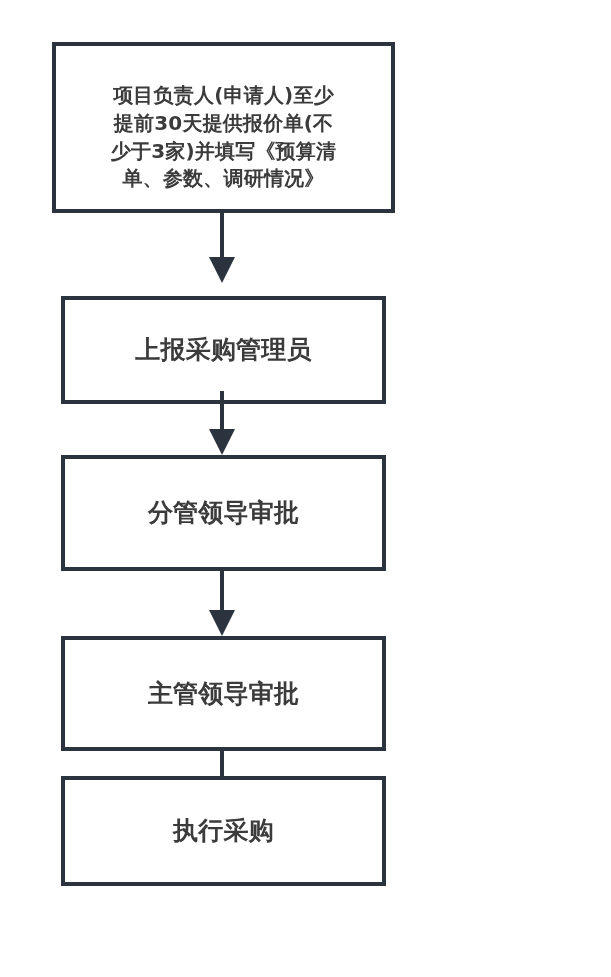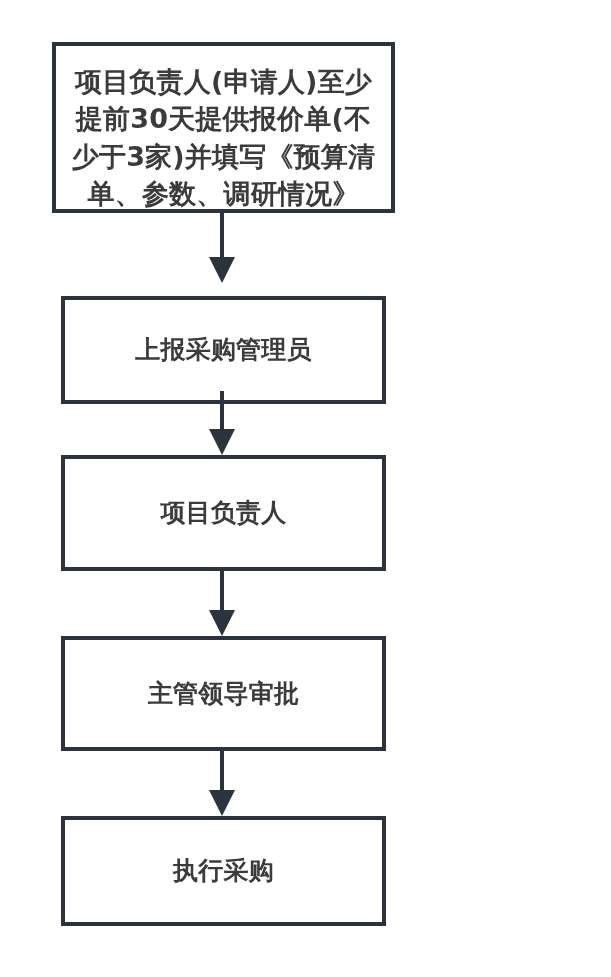--- a/index.html
+++ b/index.html
@@ -38,27 +38,27 @@
     color: #3b3b3b;
     font-weight: bold;
     line-height: 1.42;
     letter-spacing: 0.2px;
     white-space: pre-line;
     padding: 0 10px;
   }
 
   
   #node-1 { left: 52px; top: 42px; width: 343px; height: 171px; }
-  #node-1 .node-label { font-size: 27px; line-height: 1.38; margin-top: 20px; }
+  #node-1 .node-label { font-size: 20px; line-height: 1.38; margin-top: 20px; }
 
   
   #node-2 { left: 61px; top: 296px; width: 325px; height: 108px; }
   #node-3 { left: 61px; top: 455px; width: 325px; height: 116px; }
   #node-4 { left: 61px; top: 636px; width: 325px; height: 115px; font-family: Liberation Serif, serif; }
-  #node-5 { left: 61px; top: 816px; width: 325px; height: 110px; }
+  #node-5 { left: 61px; top: 776px; width: 325px; height: 110px; }
 
   #node-2 .node-label,
   #node-3 .node-label,
   #node-4 .node-label,
   #node-5 .node-label { font-size: 25px; }
 
   
   .connector {
     position: absolute;
     width: 30px;
@@ -116,21 +116,21 @@
   <div class="node" id="node-2">
     <div class="node-label">上报采购管理员</div>
   </div>
 
   <div class="connector" id="conn-2">
     <div class="shaft"></div>
     <div class="head"></div>
   </div>
 
   <div class="node" id="node-3">
-    <div class="node-label">项目负责人</div>
+    <div class="node-label">分管领导审批</div>
   </div>
 
   <div class="connector" id="conn-3">
     <div class="shaft"></div>
     <div class="head"></div>
   </div>
 
   <div class="node" id="node-4">
     <div class="node-label">主管领导审批</div>
   </div>

